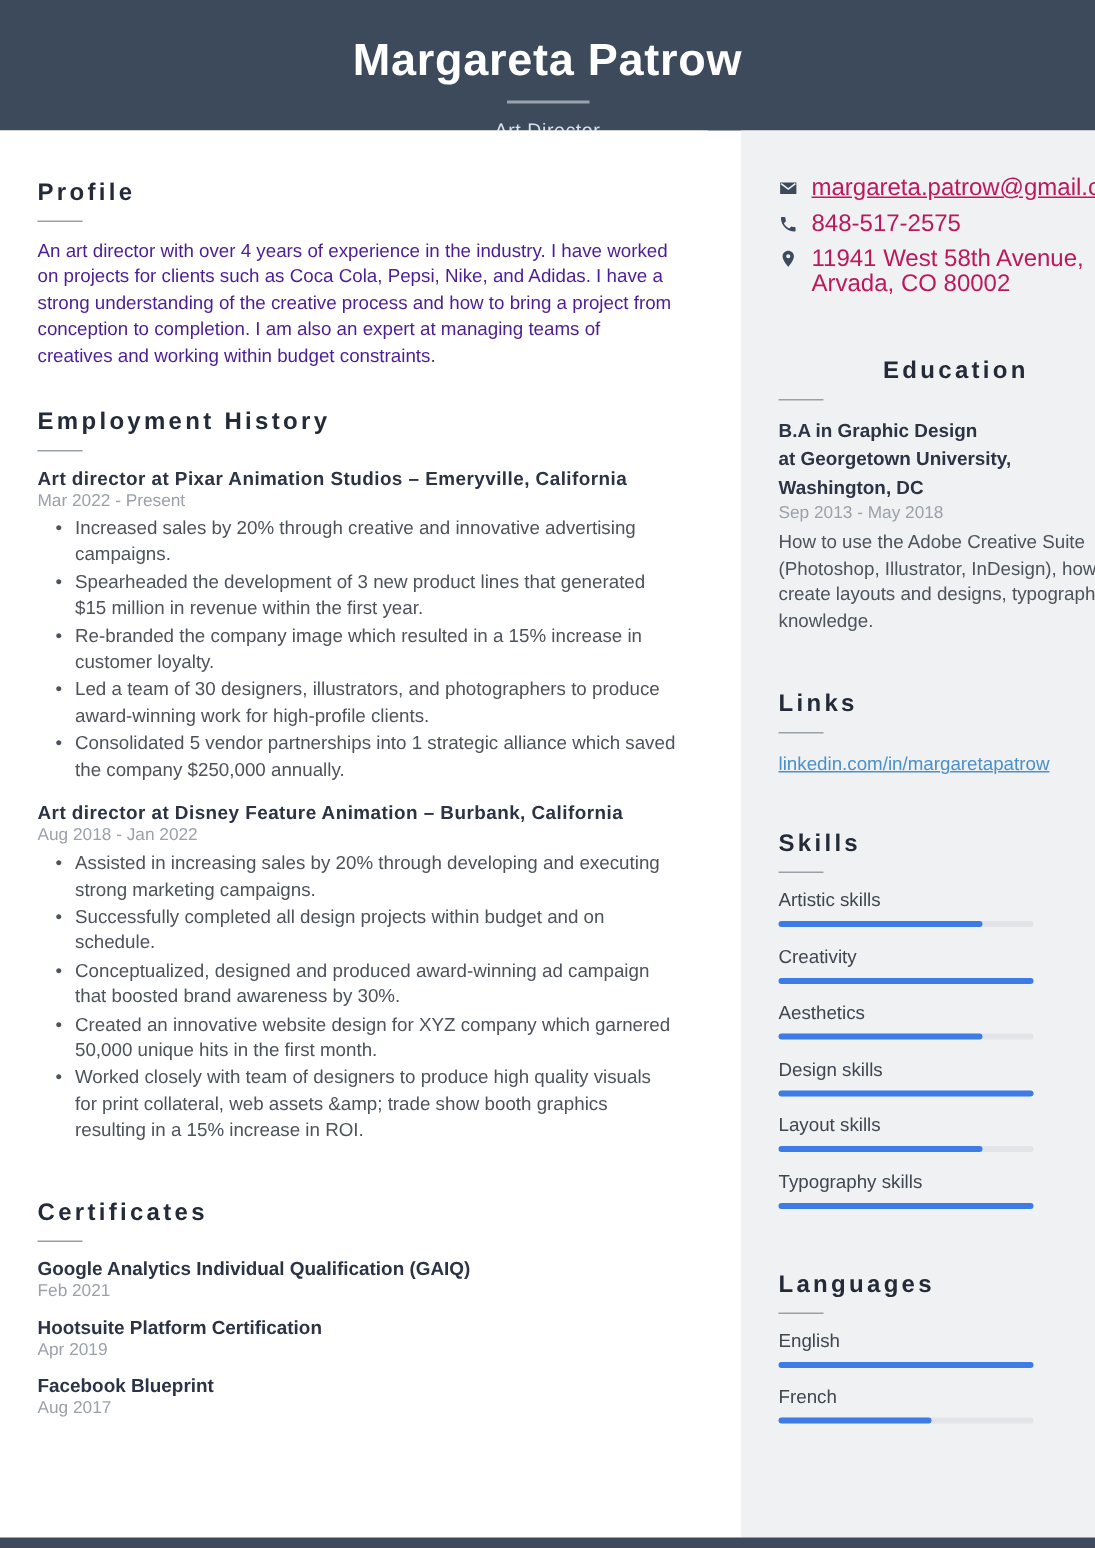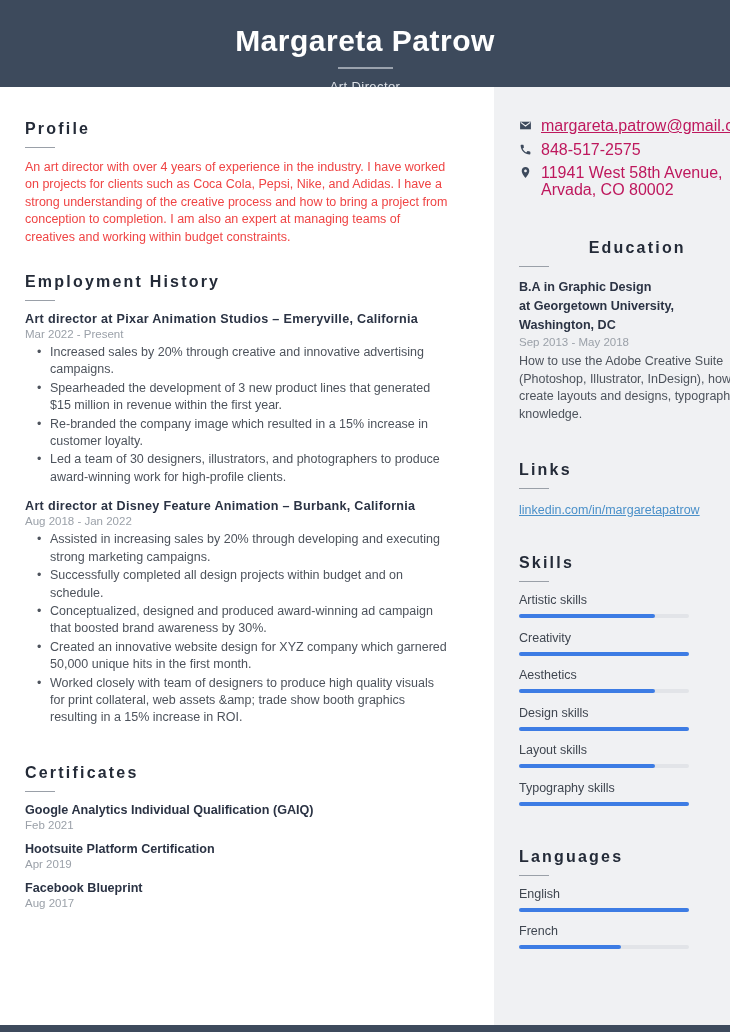--- a/index.html
+++ b/index.html
@@ -14,21 +14,21 @@
   .hdr .role { color: #dde1e7; font-size: 13px; letter-spacing: 0.4px; }
 
   
   .columns { flex: 1 1 auto; display: flex; align-items: stretch; gap: 22px; }
   .left-col { width: 472px; flex: 0 0 472px; background: #ffffff; padding: 33px 20px 0 25px; }
   .sidebar { flex: 1 1 auto; background: #f0f1f3; padding: 31px 28px 0 25px; }
 
   h2.sec { color: #242b38; font-size: 16px; font-weight: 700; letter-spacing: 2.2px; }
   .sec-underline { width: 30px; height: 1px; background: #9aa0a8; margin: 9px 0 11px 0; }
 
-  p.body-text { font-size: 12.5px; line-height: 17.4px; color: #ef4444; }
+  p.body-text { font-size: 12.5px; line-height: 17.4px; color: #4c1d95; }
 
   
   .job { margin-bottom: 13px; }
   .job-title { color: #2b3344; font-size: 12.6px; font-weight: 700; letter-spacing: 0.3px; margin-bottom: 2px; }
   .dates { color: #9ba1a9; font-size: 11.5px; margin-bottom: 4px; }
   ul.bullets { list-style: none; margin-left: 12px; }
   ul.bullets li { position: relative; padding-left: 13px; font-size: 12.5px; line-height: 17.4px; color: #4d535c; margin-bottom: 1px; }
   ul.bullets li::before { content: "\2022"; position: absolute; left: 0; top: 0; color: #4d535c; }
 
   .mt-emp { margin-top: 27px; }
@@ -88,20 +88,21 @@
         <div class="sec-underline"></div>
 
         <article class="job">
           <div class="job-title">Art director at Pixar Animation Studios – Emeryville, California</div>
           <div class="dates">Mar 2022 - Present</div>
           <ul class="bullets">
             <li>Increased sales by 20% through creative and innovative advertising campaigns.</li>
             <li>Spearheaded the development of 3 new product lines that generated $15 million in revenue within the first year.</li>
             <li>Re-branded the company image which resulted in a 15% increase in customer loyalty.</li>
             <li>Led a team of 30 designers, illustrators, and photographers to produce award-winning work for high-profile clients.</li>
+            <li>Consolidated 5 vendor partnerships into 1 strategic alliance which saved the company $250,000 annually.</li>
           </ul>
         </article>
 
         <article class="job">
           <div class="job-title">Art director at Disney Feature Animation – Burbank, California</div>
           <div class="dates">Aug 2018 - Jan 2022</div>
           <ul class="bullets">
             <li>Assisted in increasing sales by 20% through developing and executing strong marketing campaigns.</li>
             <li>Successfully completed all design projects within budget and on schedule.</li>
             <li>Conceptualized, designed and produced award-winning ad campaign that boosted brand awareness by 30%.</li>

